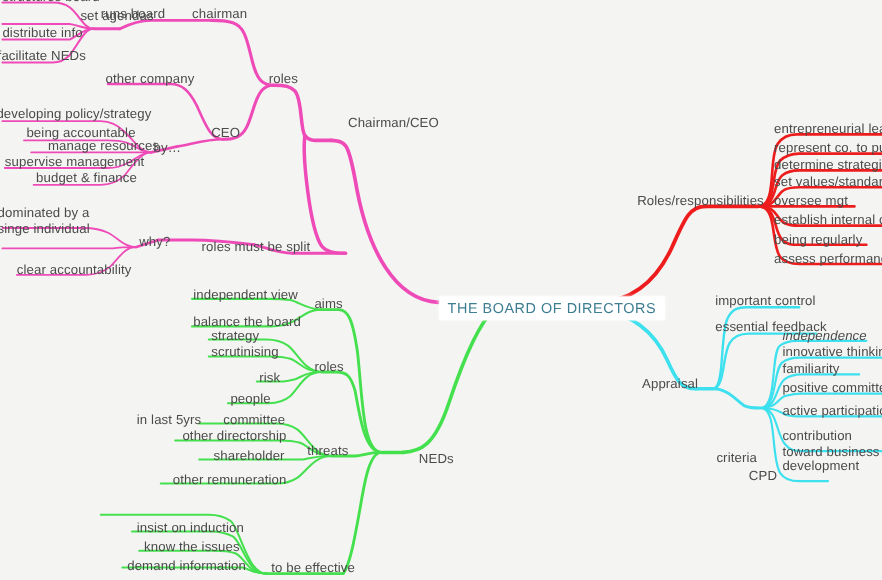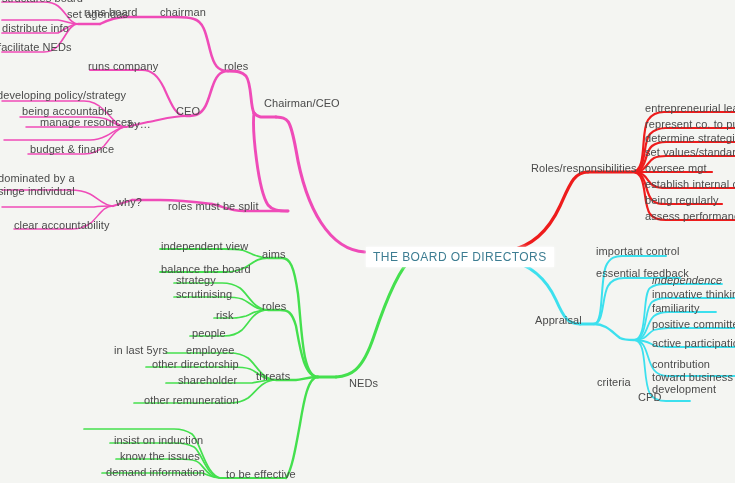--- a/index.html
+++ b/index.html
@@ -151,36 +151,37 @@
         <path d="M222,478 C206,478 200,440 192,434 C186,430 180,429 174,429 L84,429" stroke-width="1.7"></path>
         <path d="M222,478 C206,478 202,452 194,447 C188,444 182,443 176,443 L110,443" stroke-width="1.7"></path>
         <path d="M222,478 C206,478 204,464 196,461 C190,459 184,459 178,459 L116,459" stroke-width="1.7"></path>
         <path d="M222,478 C210,478 208,474 202,473 L102,473" stroke-width="1.7"></path>
       </g>
     </g>
   </svg>
 
   <div class="center-node" style="left:366px;top:247px;">THE BOARD OF DIRECTORS</div>
 
-  <div class="node" style="left:264px;top:97px;">Chairman/CEO</div>
+  <div class="node" style="left:290px;top:97px;">Chairman/CEO</div>
   <div class="node" style="left:224px;top:60px;">roles</div>
   <div class="node" style="left:160px;top:6px;">chairman</div>
   <div class="node" style="left:84px;top:6px;">runs board</div>
   <div class="node" style="left:176px;top:105px;">CEO</div>
-  <div class="node" style="left:88px;top:60px;">runs company</div>
+  <div class="node" style="left:88px;top:60px;">other company</div>
   <div class="node" style="left:128px;top:118px;">by…</div>
 
   <div class="node" style="left:2px;top:-8px;">structures board</div>
   <div class="node" style="left:28px;top:8px;margin-left:39px;">set agendas</div>
   <div class="node" style="left:2px;top:22px;">distribute info</div>
   <div class="node" style="left:-2px;top:41px;">facilitate NEDs</div>
 
   <div class="node" style="left:-3px;top:89px;">developing policy/strategy</div>
   <div class="node" style="left:22px;top:105px;">being accountable</div>
   <div class="node" style="left:40px;top:116px;">manage resources</div>
+  <div class="node" style="left:4px;top:129px;">supervise management</div>
   <div class="node" style="left:30px;top:143px;">budget &amp; finance</div>
 
   <div class="node" style="left:168px;top:200px;">roles must be split</div>
   <div class="node" style="left:116px;top:196px;">why?</div>
   <div class="node wrap" style="left:-2px;top:172px;width:92px;">dominated by a singe individual</div>
   <div class="node" style="left:14px;top:219px;">clear accountability</div>
 
   <div class="node" style="left:531px;top:162px;">Roles/responsibilities</div>
   <div class="node" style="left:645px;top:102px;">entrepreneurial leadership</div>
   <div class="node" style="left:645px;top:118px;">represent co. to public</div>
@@ -194,36 +195,36 @@
   <div class="node" style="left:535px;top:314px;">Appraisal</div>
   <div class="node" style="left:596px;top:245px;">important control</div>
   <div class="node" style="left:596px;top:267px;">essential feedback</div>
   <div class="node" style="left:597px;top:330px;margin-top:46px;">criteria</div>
   <div class="node" style="left:652px;top:274px;font-style:italic;">independence</div>
   <div class="node" style="left:652px;top:288px;">innovative thinking</div>
   <div class="node" style="left:652px;top:302px;">familiarity</div>
   <div class="node" style="left:652px;top:318px;">positive committee</div>
   <div class="node" style="left:652px;top:337px;">active participation</div>
   <div class="node wrap" style="left:652px;top:358px;width:88px;">contribution toward business development</div>
-  <div class="node" style="left:638px;top:391px;">CPD</div>
+  <div class="node" style="left:624px;top:391px;">CPD</div>
 
   <div class="node" style="left:317px;top:377px;padding-left:32px;">NEDs</div>
   <div class="node" style="left:262px;top:248px;">aims</div>
   <div class="node" style="left:161px;top:240px;">independent view</div>
   <div class="node" style="left:161px;top:263px;">balance the board</div>
 
   <div class="node" style="left:262px;top:300px;">roles</div>
   <div class="node" style="left:176px;top:274px;">strategy</div>
   <div class="node" style="left:176px;top:288px;">scrutinising</div>
   <div class="node" style="left:216px;top:309px;">risk</div>
   <div class="node" style="left:192px;top:327px;">people</div>
 
   <div class="node" style="left:256px;top:370px;">threats</div>
   <div class="node" style="left:114px;top:344px;">in last 5yrs</div>
-  <div class="node" style="left:186px;top:344px;">employee</div>
+  <div class="node" style="left:186px;top:344px;">committee</div>
   <div class="node" style="left:152px;top:358px;">other directorship</div>
   <div class="node" style="left:178px;top:374px;">shareholder</div>
   <div class="node" style="left:144px;top:394px;">other remuneration</div>
 
   <div class="node" style="left:226px;top:468px;">to be effective</div>
   <div class="node" style="left:114px;top:434px;">insist on induction</div>
   <div class="node" style="left:120px;top:450px;">know the issues</div>
   <div class="node" style="left:106px;top:466px;">demand information</div>
 
 </div>

